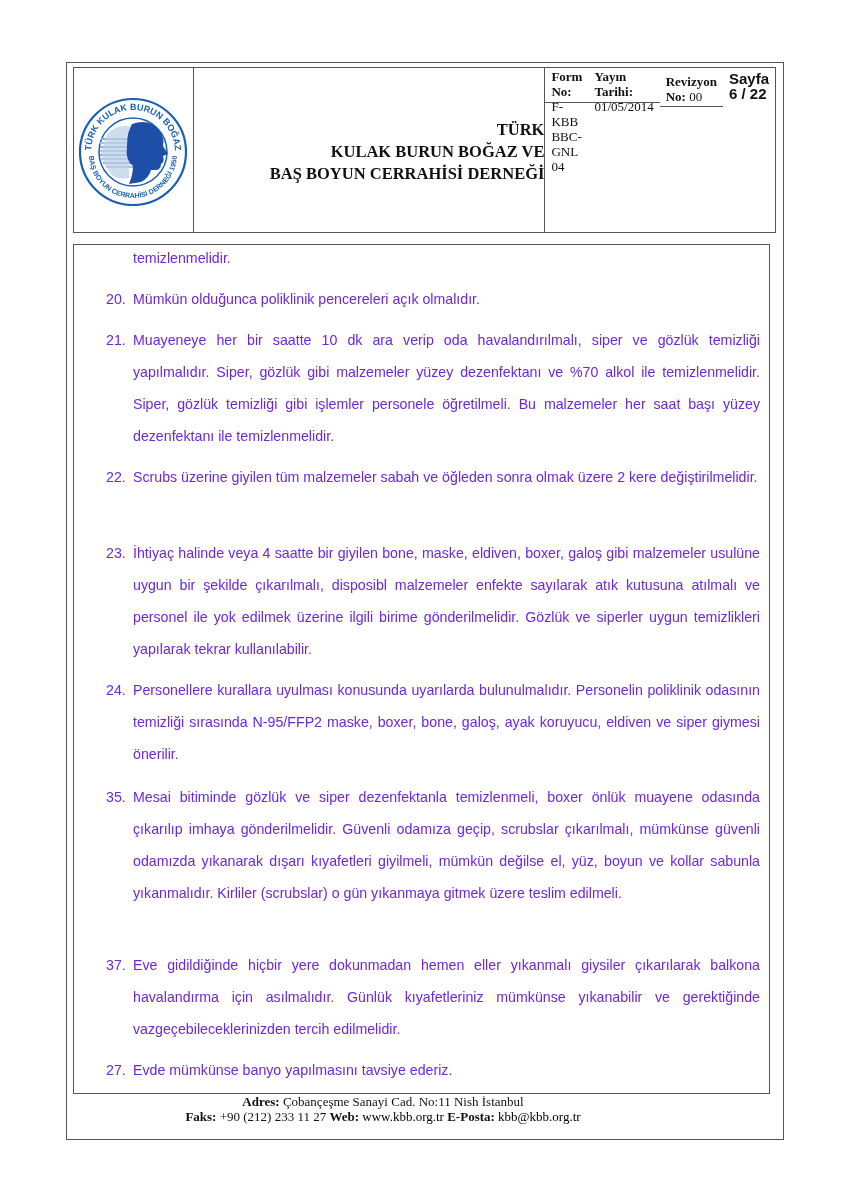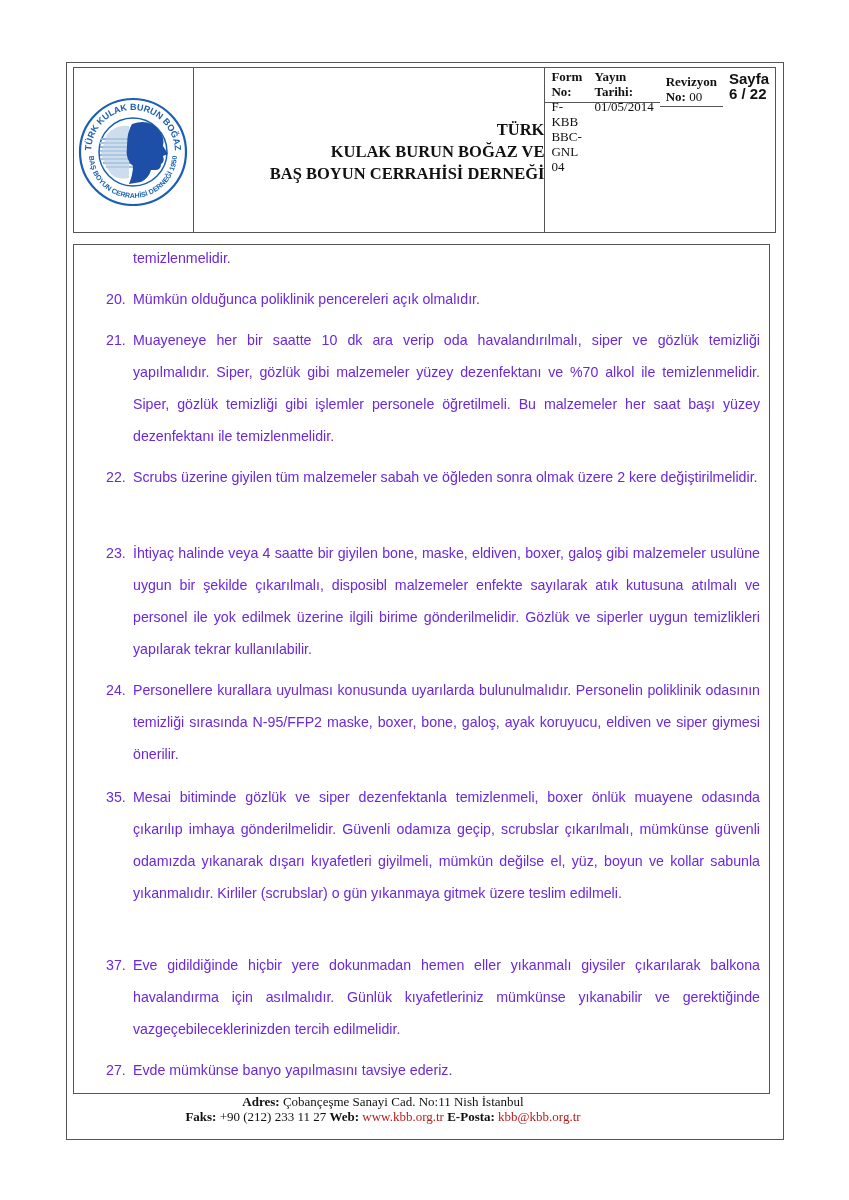--- a/index.html
+++ b/index.html
@@ -43,21 +43,21 @@
   .item { position: absolute; left: 32px; right: 9px; }
   .item .num { position: absolute; left: 0; top: 0; line-height: 20px; }
   .item .text {
     margin-left: 27px; line-height: 32px; text-align: justify; margin-top: -6px;
   }
   .footer {
     position: absolute; left: 66px; top: 1094px; width: 634px; text-align: center;
     font-family: "Liberation Serif", serif; font-size: 13px; line-height: 15px; color: #111;
   }
   .footer b { font-weight: bold; }
-  .footer .link { color: #b91c1c; }
+  .footer .link { color: #000000; }
 </style>
 </head>
 <body>
 
 <div class="outer"></div>
 
 <div class="header-table">
   <div class="logo-cell">
     <svg width="112" height="112" viewBox="0 0 112 112">
       <defs>

